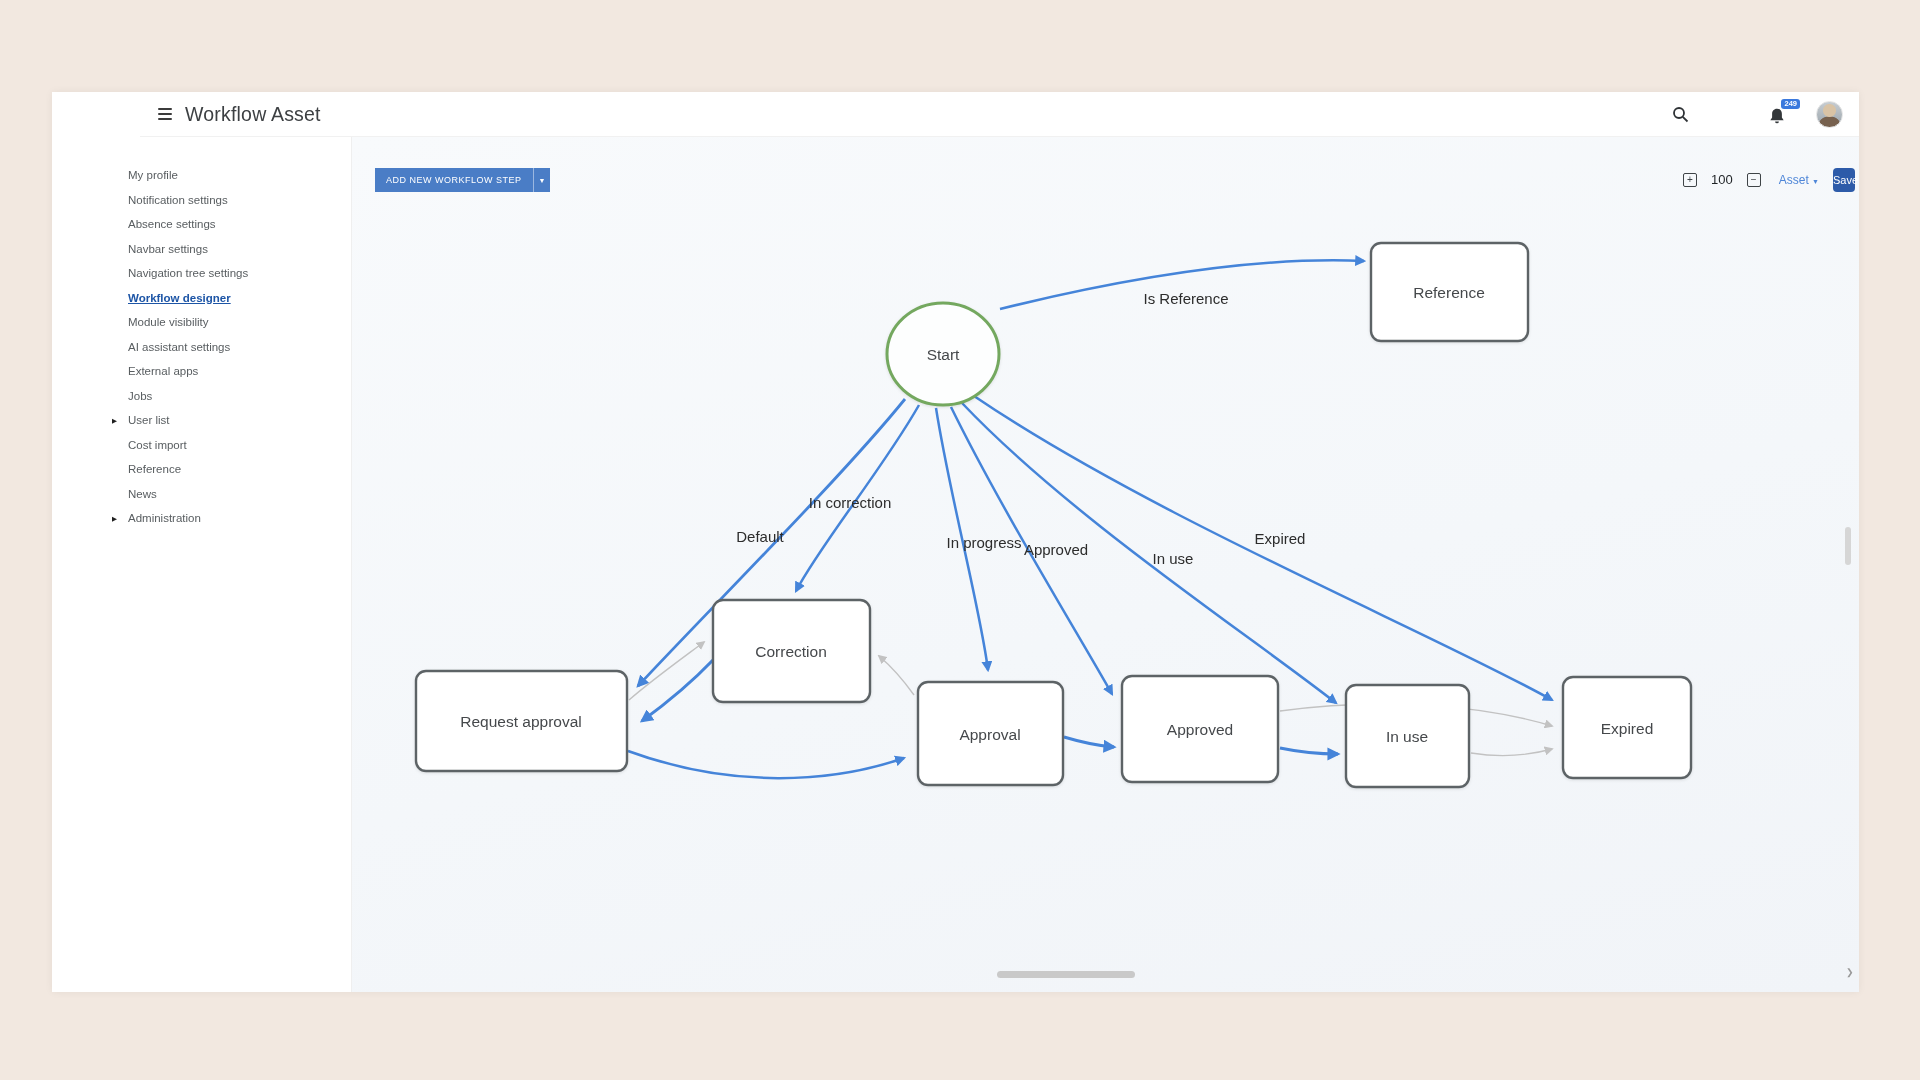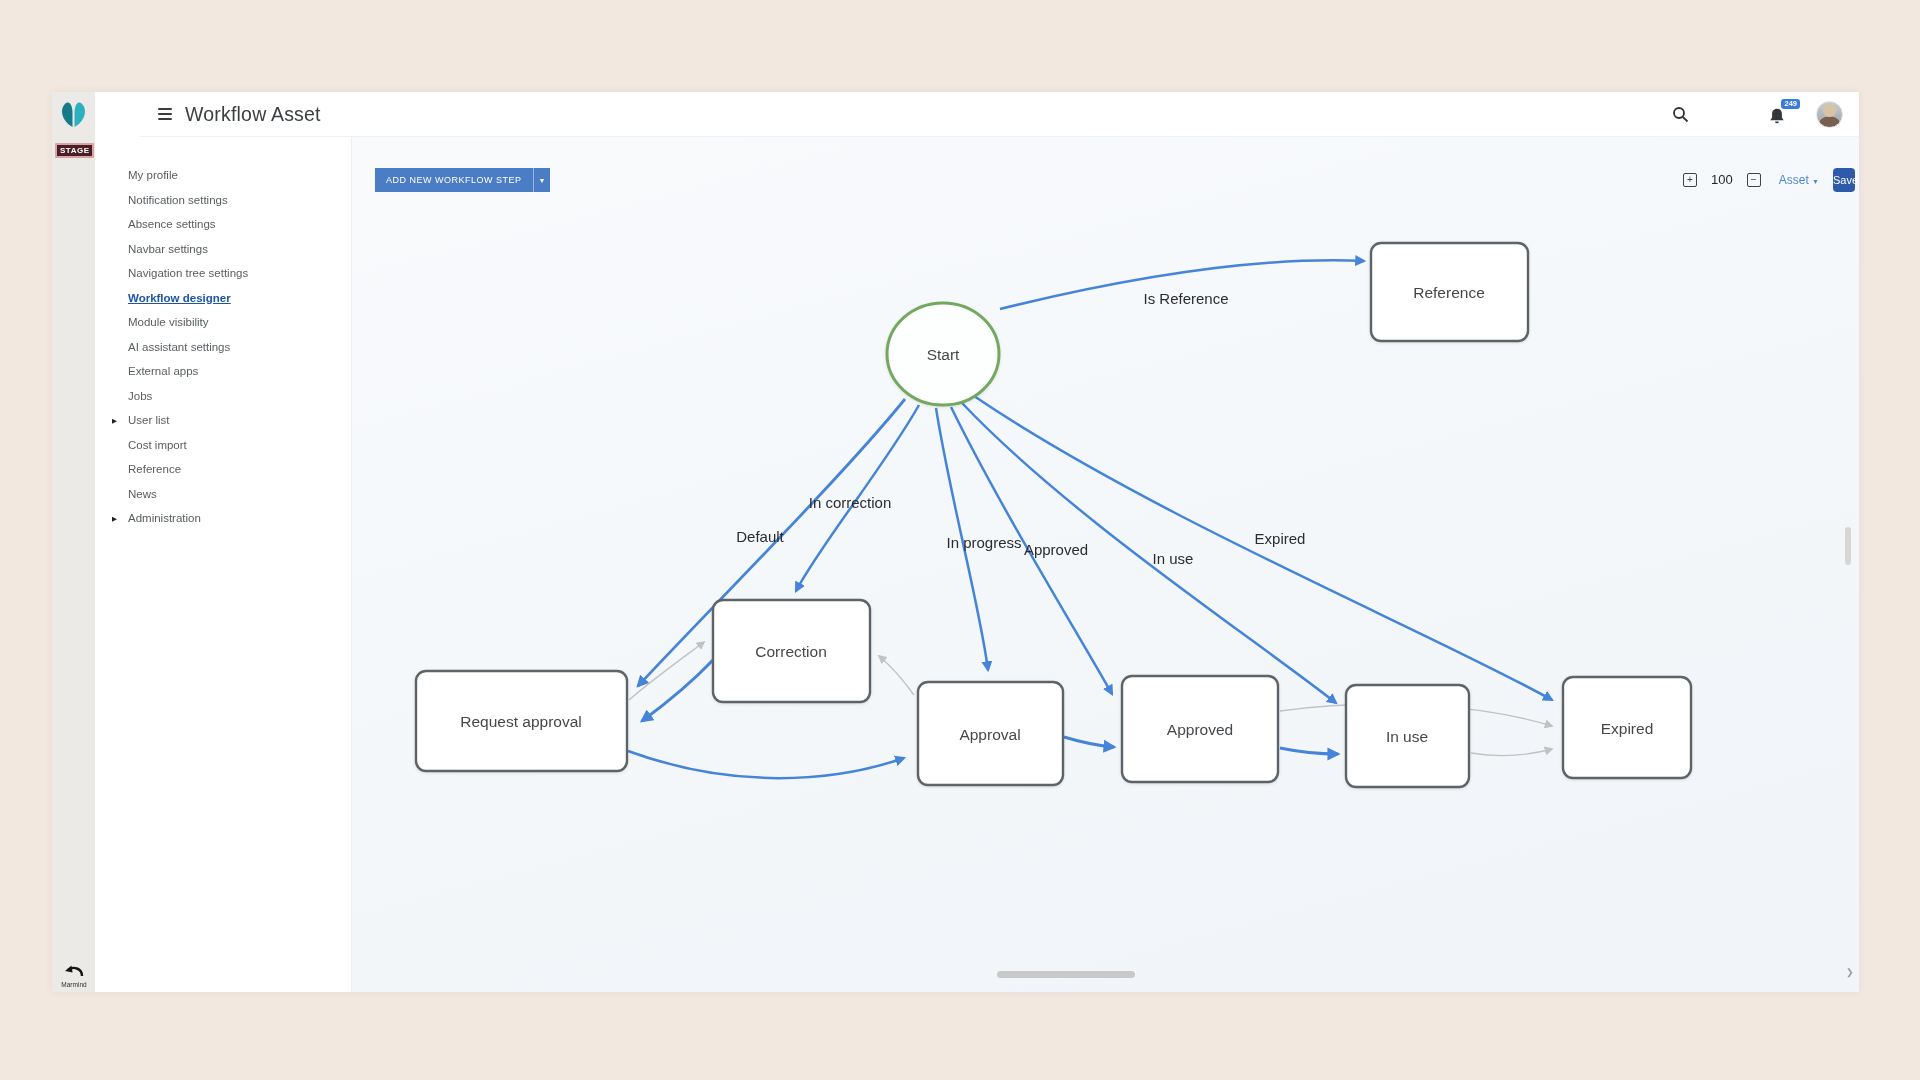--- a/index.html
+++ b/index.html
@@ -77,34 +77,20 @@
              border-radius:4px; cursor:pointer; }
   .vscroll { position:absolute; left:1493px; top:390px; width:6px; height:38px; background:#d6d6d6;
              border-radius:3px; cursor:pointer; }
   .scroll-right { position:absolute; left:1494px; top:830px; font-size:9px; color:#9a9a9a; cursor:pointer; }
 </style>
 </head>
 <body>
 
 <div class="app">
 
-  <div class="rail">
-    <svg class="logo" width="31" height="29" viewBox="0 0 31 29">
-      <path d="M14.5,27 C5,22 1,11 6.5,4.5 C11,-0.5 14.5,5 14.5,13 Z" fill="#157a8a"></path>
-      <path d="M16.5,27 C26,22 30,11 24.5,4.5 C20,-0.5 16.5,5 16.5,13 Z" fill="#2cb0bd"></path>
-    </svg>
-    <div class="stage-badge">STAGE</div>
-    <div class="marmind">
-      <svg width="22" height="15" viewBox="0 0 22 15">
-        <path d="M19,13 C19,5 10,3 5,7" stroke="#161616" stroke-width="2.4" fill="none"></path>
-        <path d="M8.5,2.5 L2,8 L9.5,9.5 Z" fill="#161616"></path>
-      </svg>
-      <span class="marmind-label">Marmind</span>
-    </div>
-  </div>
 
   <div class="header">
     <div class="hamburger">
         <span></span>
         <span></span>
         <span></span>
       </div>
     <div class="page-title">Workflow Asset</div>
     <div class="hdr-right">
       <div class="search-btn">

